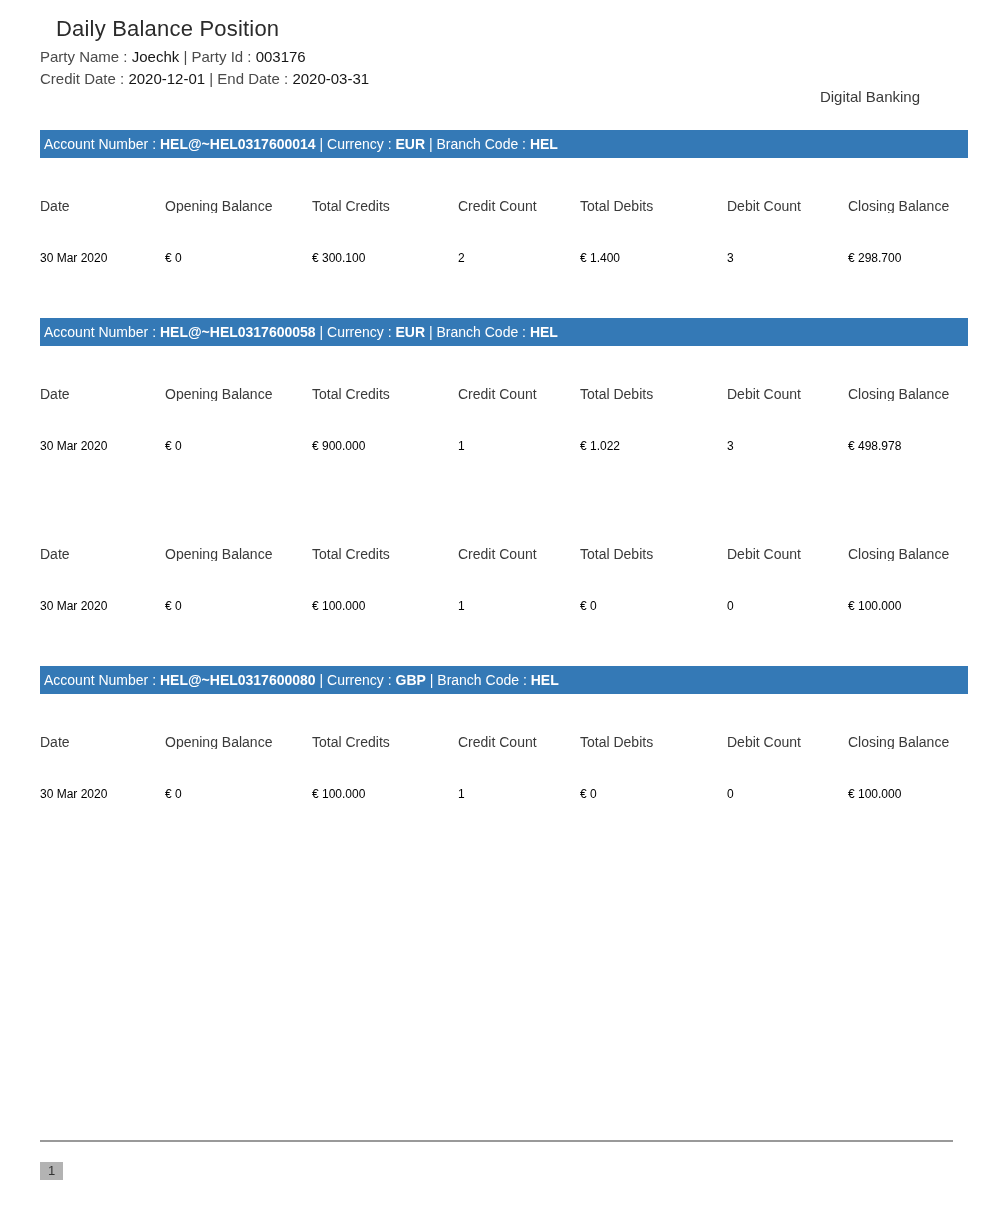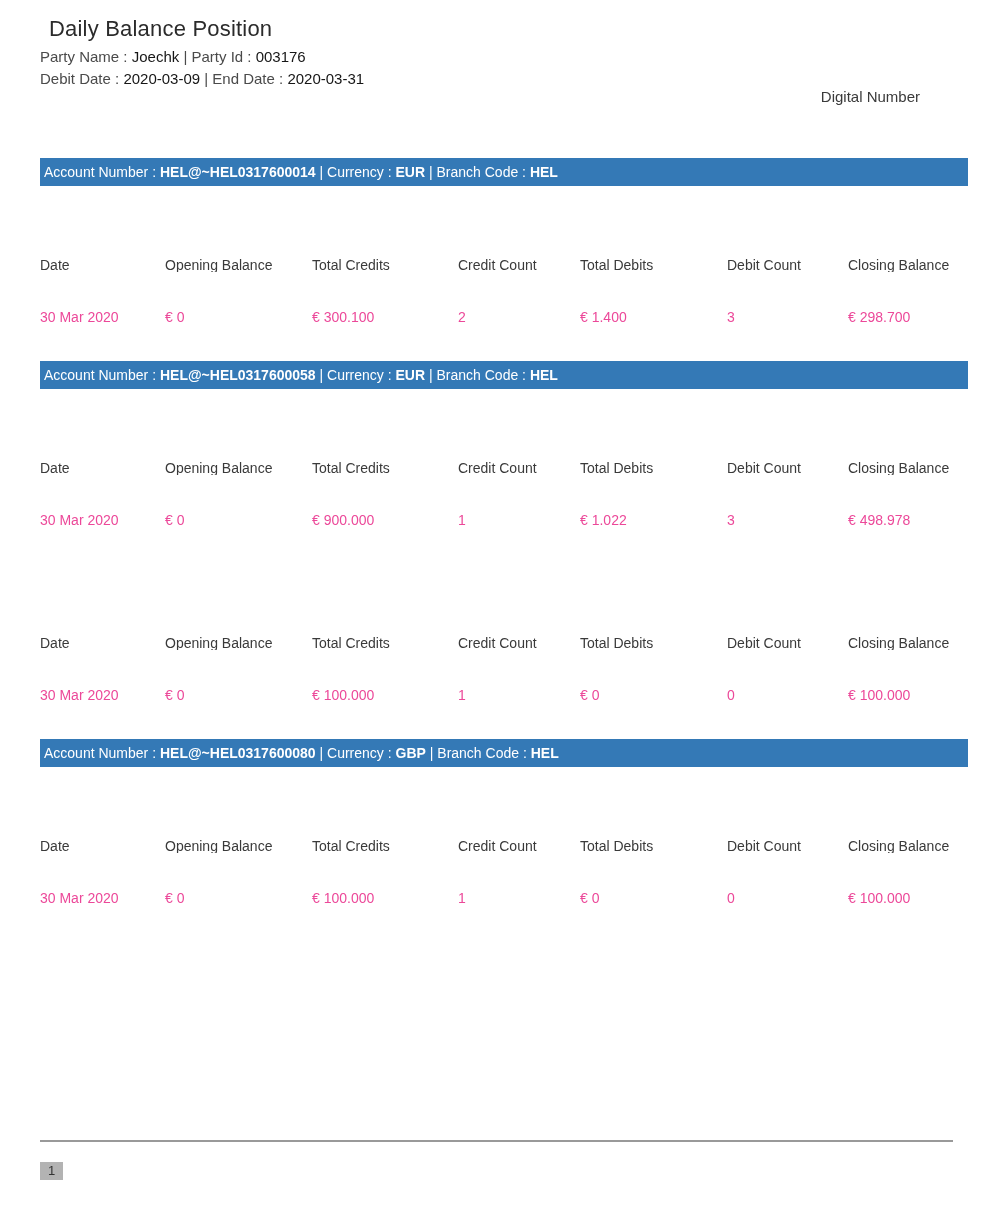--- a/index.html
+++ b/index.html
@@ -15,48 +15,48 @@
   body{
     width:1004px;height:1214px;
     font-family:"Liberation Sans","DejaVu Sans",sans-serif;
     color:var(--body-text);
     position:relative;
     overflow:hidden;
   }
   .page-header{padding:16px 40px 0 40px;position:relative;}
   h1.title{
     font-size:22px;font-weight:400;line-height:26px;
-    color:#2b2b2b;margin:0 0 4px 9px;letter-spacing:.2px;
+    color:#2b2b2b;margin:0 0 4px 16px;letter-spacing:.2px;
   }
   .meta-line{font-size:15px;line-height:22px;color:#4a4a4a;}
   .meta-line b{color:#161616;font-weight:400;}
   .brand{
     position:absolute;top:88px;right:84px;
     font-size:15px;color:#3a3a3a;
   }
-  #sections{margin-top:68px;}
+  #sections{margin-top:40px;}
   .account-section{margin:0 0 0 0;}
   .account-bar{
     margin:0 36px 0 40px;width:928px;height:28px;
     background:var(--bar-background);color:var(--bar-text);
     font-size:14px;line-height:28px;padding-left:4px;
     overflow:hidden;
   }
   .account-bar b{font-weight:700;}
   .balance-table{
     margin:0 36px 0 40px;width:928px;
     border-collapse:collapse;table-layout:fixed;
   }
   .balance-table th{
     text-align:left;font-weight:400;font-size:14px;line-height:14px;
-    color:#3a3a3a;padding:72px 4px 0 0;overflow:hidden;white-space:nowrap;
+    color:#3a3a3a;padding:41px 4px 0 0;overflow:hidden;white-space:nowrap;
   }
   .balance-table td{
-    font-size:14px;line-height:14px;color:#ec4899;
-    padding:38px 4px 37px 0;overflow:hidden;white-space:nowrap;
+    font-size:12px;line-height:14px;color:#000000;
+    padding:38px 4px 53px 0;overflow:hidden;white-space:nowrap;
   }
   .balance-table th:nth-child(1),.balance-table td:nth-child(1){width:125px;}
   .balance-table th:nth-child(2),.balance-table td:nth-child(2){width:147px;}
   .balance-table th:nth-child(3),.balance-table td:nth-child(3){width:146px;}
   .balance-table th:nth-child(4),.balance-table td:nth-child(4){width:122px;}
   .balance-table th:nth-child(5),.balance-table td:nth-child(5){width:147px;}
   .balance-table th:nth-child(6),.balance-table td:nth-child(6){width:121px;}
   .balance-table th:nth-child(7),.balance-table td:nth-child(7){width:120px;}
   .page-footer{position:absolute;top:1140px;left:40px;width:928px;}
   .footer-rule{width:913px;height:2px;background:var(--rule-color);}
@@ -70,22 +70,22 @@
   .gen-text{font-size:14px;line-height:18px;}
   .gen-label{color:var(--muted-text);}
   .gen-value{color:#333333;}
 </style>
 </head>
 <body>
 
 <div class="page-header">
   <h1 class="title">Daily Balance Position</h1>
   <div class="meta-line"><span>Party Name : </span><b>Joechk</b><span> | Party Id : </span><b>003176</b></div>
-  <div class="meta-line"><span>Debit Date : </span><b>2020-03-09</b><span> | End Date : </span><b>2020-03-31</b></div>
-  <div class="brand">Digital Number</div>
+  <div class="meta-line"><span>Credit Date : </span><b>2020-12-01</b><span> | End Date : </span><b>2020-03-31</b></div>
+  <div class="brand">Digital Banking</div>
 </div>
 
 <div id="sections">
   <section class="account-section">
     <div class="account-bar"><span>Account Number : </span><b>HEL@~HEL0317600014</b><span> | </span><span>Currency : </span><b>EUR</b><span> | </span><span>Branch Code : </span><b>HEL</b></div>
     <table class="balance-table">
       <thead>
           <tr>
             <th>Date</th>
             <th>Opening Balance</th>

